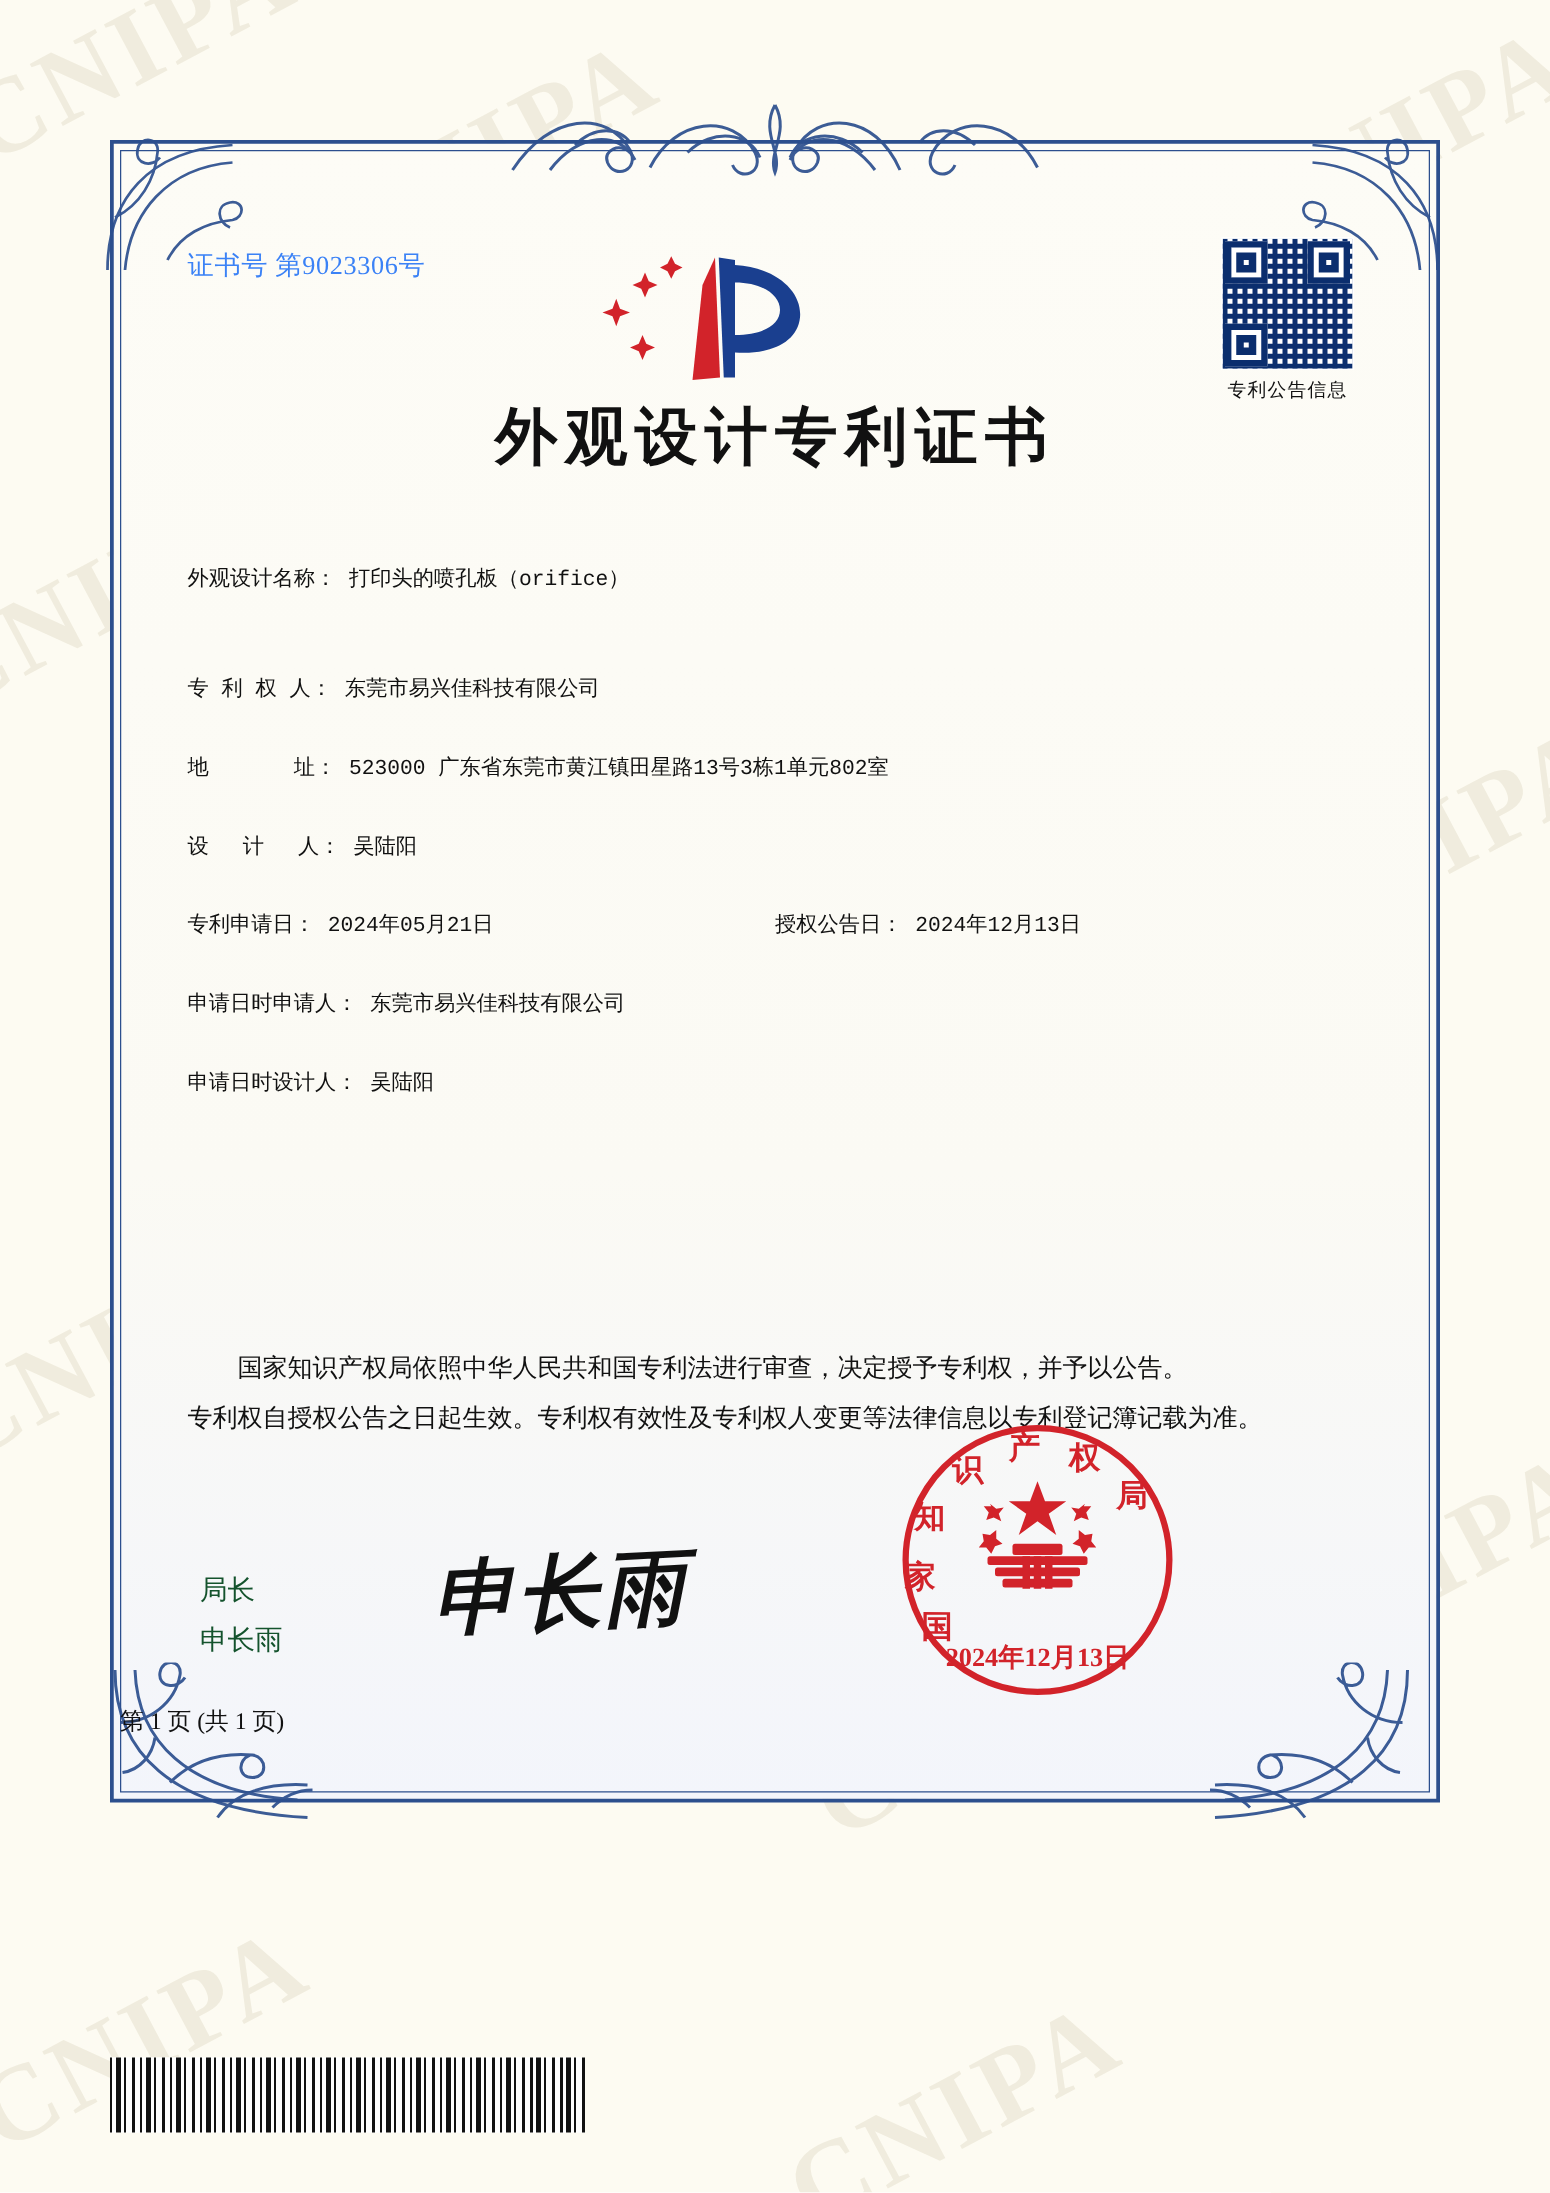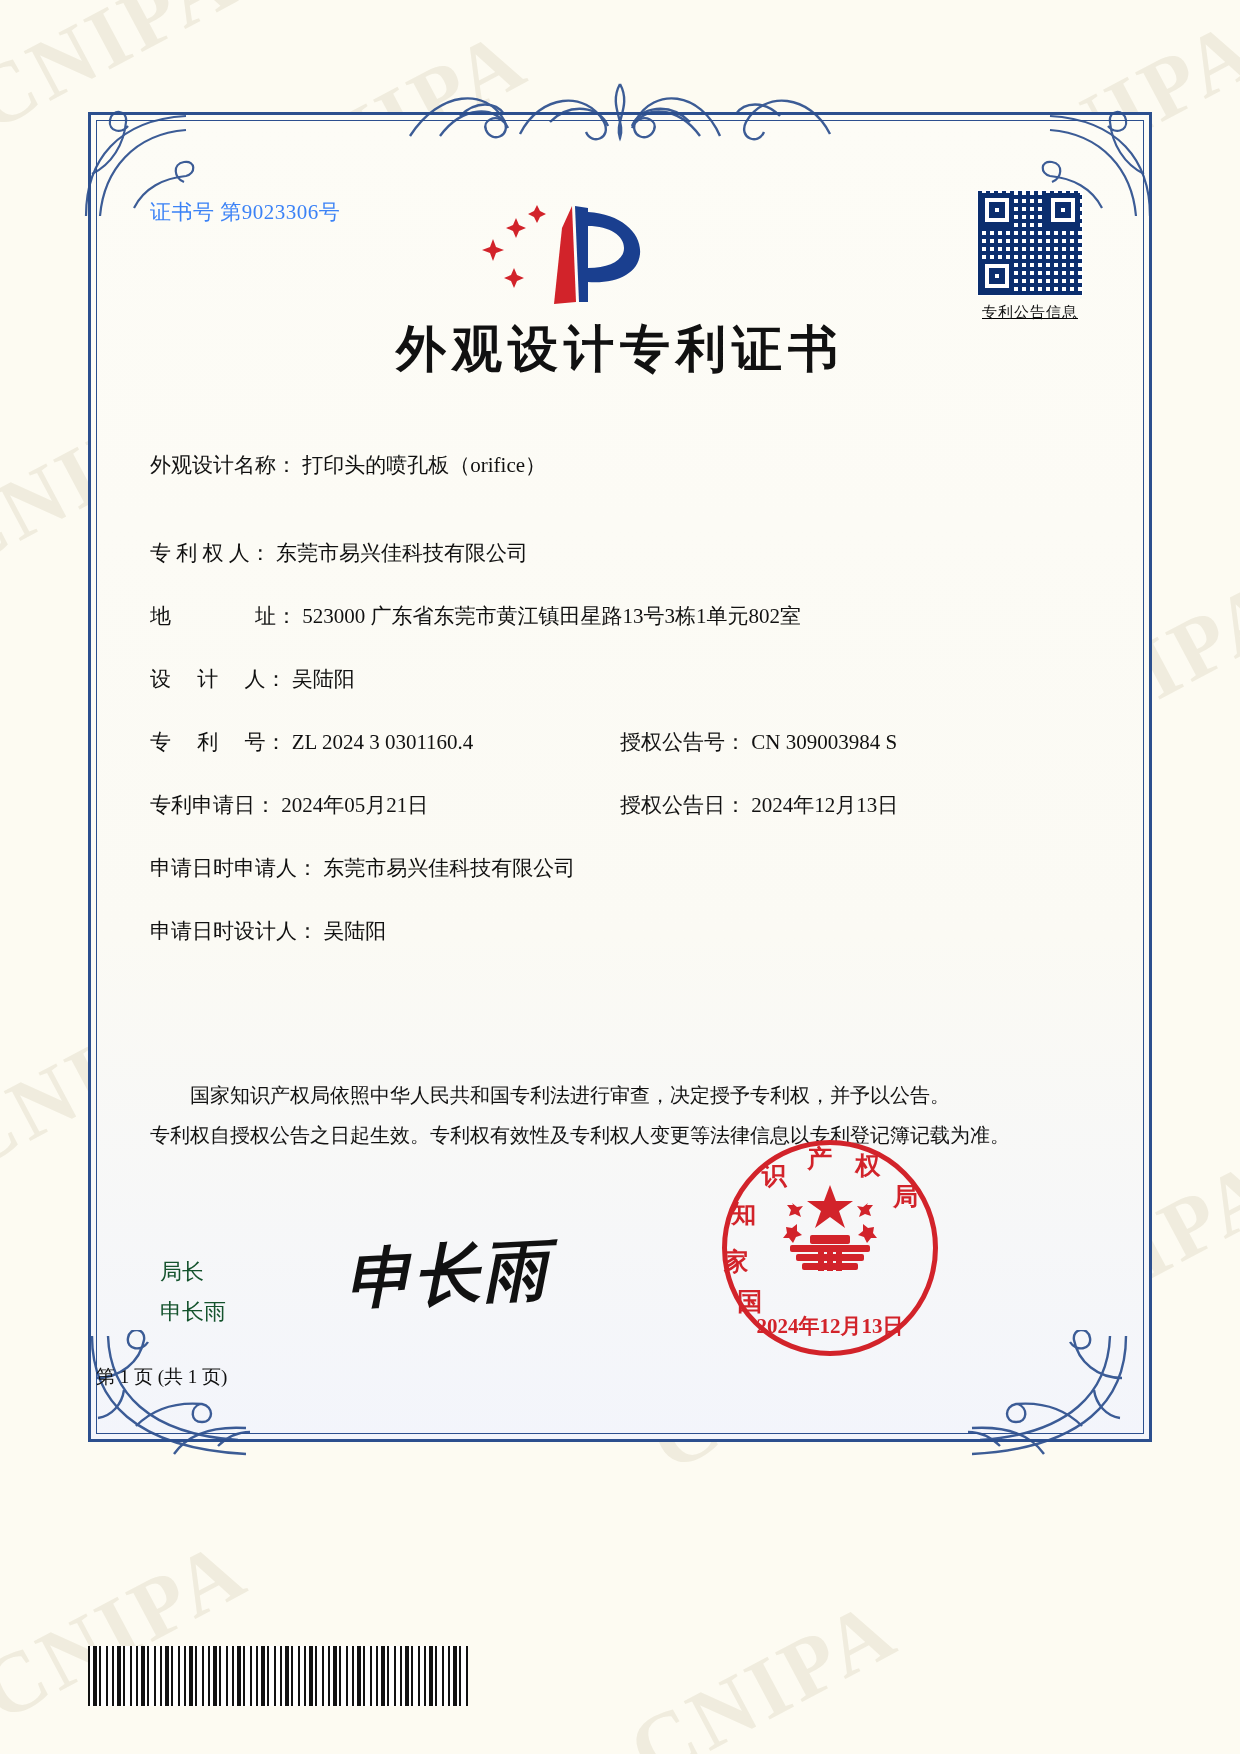--- a/index.html
+++ b/index.html
@@ -102,21 +102,20 @@
     height: 118px;
   }
 
   
   .qr-block {
     position: absolute;
     right: 54px;
     top: 70px;
     width: 120px;
     text-align: center;
-    text-decoration: underline;
   }
   .qr {
     width: 104px;
     height: 104px;
     margin: 0 auto;
     background-color: #fff;
     background-image:
       repeating-linear-gradient(90deg, #0b2e6e 0 4px, transparent 4px 8px),
       repeating-linear-gradient(0deg, #0b2e6e 0 4px, transparent 4px 8px);
     background-size: 8px 8px, 8px 8px;
@@ -151,22 +150,23 @@
     font-weight: 700;
     letter-spacing: 6px;
     color: #111;
   }
 
   .fields {
     position: absolute;
     left: 54px;
     top: 330px;
     width: 940px;
-    font-size: 21px;
-    color: #111;
+    font-size: 17px;
+    color: #111;
+    font-family: Liberation Mono, monospace;
   }
   .field-row {
     position: relative;
     height: 63px;
     line-height: 30px;
     white-space: nowrap;
   }
   .lbl {
     display: inline-block;
     vertical-align: top;
@@ -410,28 +410,20 @@
       <div class="field-row">
         <span class="lbl">地　　　　址：</span>
         <span class="val">523000 广东省东莞市黄江镇田星路13号3栋1单元802室</span>
       </div>
 
       <div class="field-row">
         <span class="lbl">设　 计　 人：</span>
         <span class="val">吴陆阳</span>
       </div>
 
-      <div class="field-row">
-        <span class="lbl">专　 利　 号：</span>
-        <span class="val">ZL 2024 3 0301160.4</span>
-        <span class="col2">
-          <span class="lbl">授权公告号：</span>
-          <span class="val">CN 309003984 S</span>
-        </span>
-      </div>
 
       <div class="field-row">
         <span class="lbl">专利申请日：</span>
         <span class="val">2024年05月21日</span>
         <span class="col2">
           <span class="lbl">授权公告日：</span>
           <span class="val">2024年12月13日</span>
         </span>
       </div>
 

